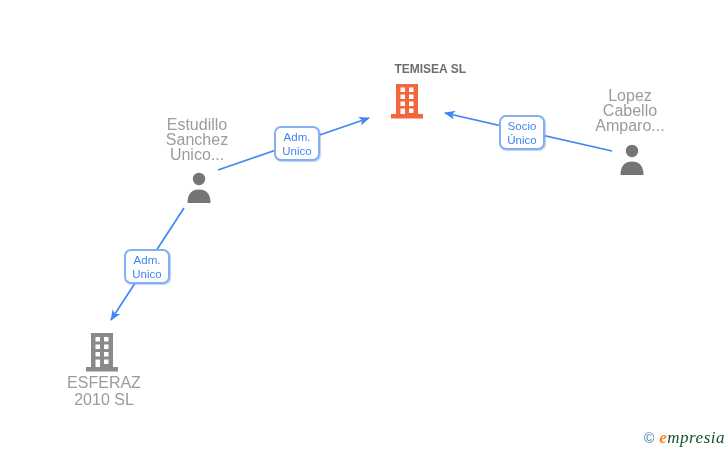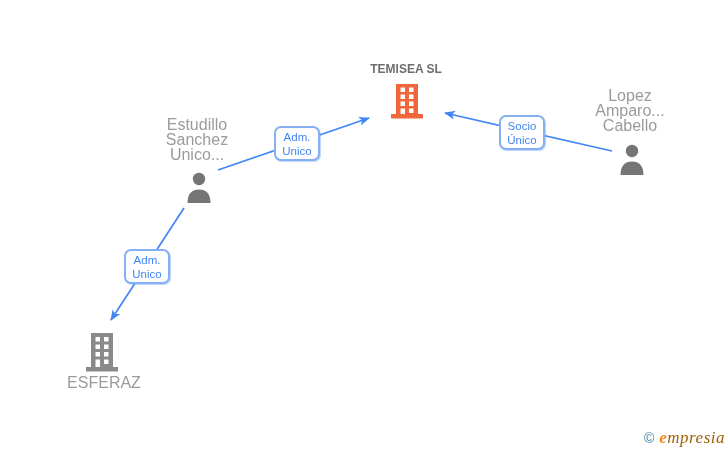--- a/index.html
+++ b/index.html
@@ -62,39 +62,39 @@
     font-size:14px;
     margin-right:5px;
   }
   .logo .brand {
     font-family:"Liberation Serif", serif;
     font-style:italic;
     font-size:17px;
     letter-spacing:0.5px;
   }
   .logo .brand-e { color:#f6891f; font-weight:bold; }
-  .logo .brand-rest { color:#a16207; }
+  .logo .brand-rest { color:#14532d; }
 </style>
 </head>
 <body>
 
 <div class="canvas">
 
   <svg class="edges" width="728" height="450">
     <defs>
       <marker id="arrow" markerUnits="userSpaceOnUse" markerWidth="13" markerHeight="11" refX="10" refY="4.5" orient="auto">
         <path d="M0,0 L11,4.5 L0,9 L2.8,4.5 Z" fill="#4285f4"></path>
       </marker>
     </defs>
     <line x1="218" y1="170" x2="369" y2="118" stroke="#4285f4" stroke-width="1.7" marker-end="url(#arrow)"></line>
     <line x1="612" y1="151" x2="445" y2="113" stroke="#4285f4" stroke-width="1.7" marker-end="url(#arrow)"></line>
     <line x1="184" y1="208" x2="111" y2="320" stroke="#4285f4" stroke-width="1.7" marker-end="url(#arrow)"></line>
   </svg>
 
-  <div class="company-title" style="left:346px; top:62px;">TEMISEA SL</div>
+  <div class="company-title" style="left:346px; top:62px;text-align:right;">TEMISEA SL</div>
   <svg class="icon" style="left:389px; top:84px;" width="36" height="35" viewBox="0 0 36 35">
     <rect x="7" y="0" width="22" height="31" fill="#f2663c"></rect>
     <rect x="2" y="30" width="32" height="4.5" fill="#f2663c"></rect>
     <g fill="#ffffff">
       <rect x="11.5" y="3.5" width="4.5" height="4.5"></rect>
         <rect x="20" y="3.5" width="4.5" height="4.5"></rect>
       <rect x="11.5" y="10.5" width="4.5" height="4.5"></rect>
         <rect x="20" y="10.5" width="4.5" height="4.5"></rect>
       <rect x="11.5" y="17.5" width="4.5" height="4.5"></rect>
         <rect x="20" y="17.5" width="4.5" height="4.5"></rect>
@@ -108,22 +108,22 @@
     <span class="ln">Sanchez</span>
     <span class="ln">Unico...</span>
   </div>
   <svg class="icon" style="left:184px; top:171px;" width="30" height="32" viewBox="0 0 30 32">
     <circle cx="15" cy="8" r="6.2" fill="#757575"></circle>
     <path d="M3.5 32 C3.5 22.5 8 18.5 15 18.5 C22 18.5 26.5 22.5 26.5 32 Z" fill="#757575"></path>
   </svg>
 
   <div class="node-label" style="left:580px; top:88px;">
     <span class="ln">Lopez</span>
+    <span class="ln">Cabello</span>
     <span class="ln">Amparo...</span>
-    <span class="ln">Cabello</span>
   </div>
   <svg class="icon" style="left:617px; top:143px;" width="30" height="32" viewBox="0 0 30 32">
     <circle cx="15" cy="8" r="6.2" fill="#757575"></circle>
     <path d="M3.5 32 C3.5 22.5 8 18.5 15 18.5 C22 18.5 26.5 22.5 26.5 32 Z" fill="#757575"></path>
   </svg>
 
   <svg class="icon" style="left:84px; top:333px;" width="36" height="39" viewBox="0 0 36 39">
     <rect x="7" y="0" width="22" height="35" fill="#8a8a8a"></rect>
     <rect x="2" y="34" width="32" height="4.5" fill="#8a8a8a"></rect>
     <g fill="#ffffff">
@@ -132,20 +132,21 @@
       <rect x="11.5" y="11.5" width="4.5" height="4.5"></rect>
         <rect x="20" y="11.5" width="4.5" height="4.5"></rect>
       <rect x="11.5" y="19" width="4.5" height="4.5"></rect>
         <rect x="20" y="19" width="4.5" height="4.5"></rect>
       <rect x="11.5" y="26.5" width="4.5" height="7.5"></rect>
         <rect x="20" y="26.5" width="4.5" height="4.5"></rect>
     </g>
   </svg>
   <div class="node-label" style="left:54px; top:375px; line-height:16.5px;">
     <span class="ln">ESFERAZ</span>
+    <span class="ln">2010 SL</span>
   </div>
 
   <div class="edge-box" style="left:274px; top:126px;">
     <span class="ln">Adm.</span>
     <span class="ln">Unico</span>
   </div>
 
   <div class="edge-box" style="left:499px; top:115px;">
     <span class="ln">Socio</span>
     <span class="ln">Único</span>

